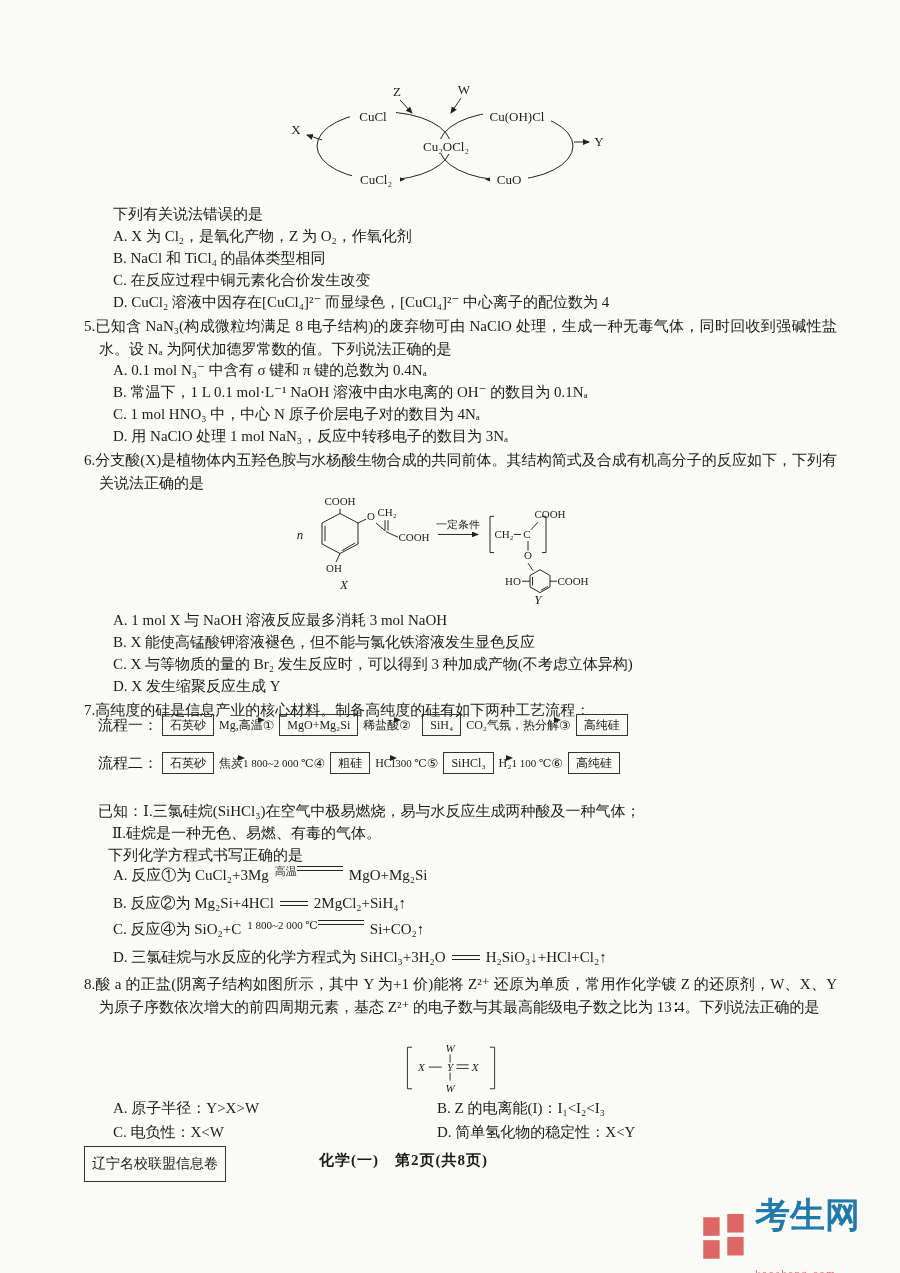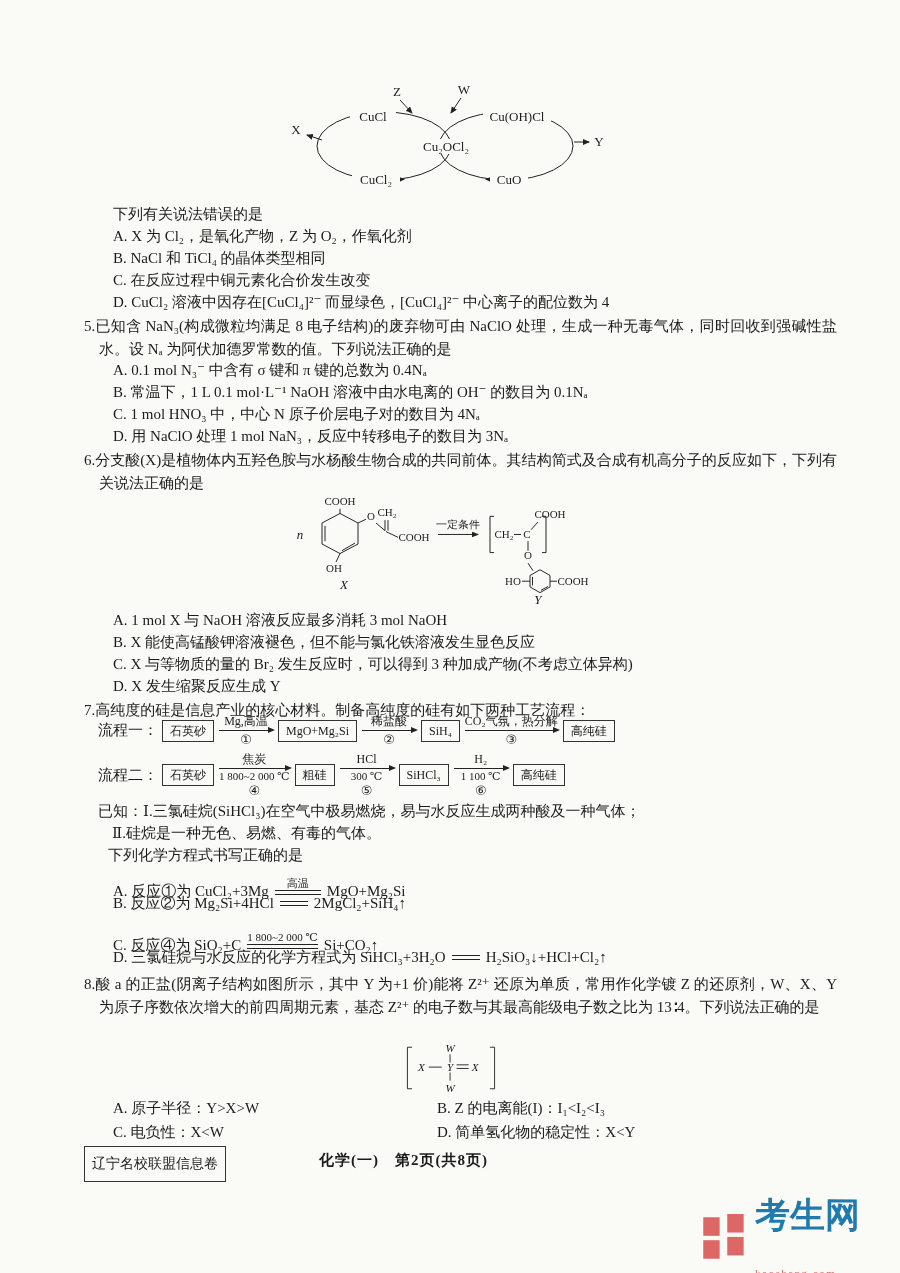--- a/index.html
+++ b/index.html
@@ -6,31 +6,31 @@
   .page{position:relative;width:900px;height:1273px;margin:0 auto;background:#fafaf7;
         font-family:"Liberation Serif","DejaVu Serif",serif;color:#1b1b1b;overflow:hidden;}
   .t{position:absolute;font-size:15px;line-height:21px;white-space:nowrap;}
   .para{position:absolute;left:84px;width:738px;font-size:15px;line-height:22.5px;text-align:justify;}
   .hang{padding-left:15px;text-indent:-15px;}
   .opt{position:absolute;left:113px;font-size:15px;line-height:20px;white-space:nowrap;}
   
   .frow{position:absolute;display:flex;align-items:center;gap:2px;}
   .frow-label{font-size:15px;white-space:nowrap;margin-right:2px;}
   .fbox{display:inline-block;border:1px solid #333;padding:1px 7px;font-size:12px;line-height:18px;white-space:nowrap;}
-  .farrow{display:flex;flex-direction:column;align-items:center;margin:0 3px;min-width:54px;}
+  .farrow{display:flex;flex-direction:row;align-items:center;margin:0 3px;min-width:54px;}
   .fa-top{font-size:12px;line-height:14px;white-space:nowrap;}
   .fa-mid{font-size:11px;line-height:13px;white-space:nowrap;}
   .fa-num{font-size:13px;line-height:15px;font-family:"DejaVu Sans","Liberation Sans",sans-serif;}
   .fa-shaft{position:relative;align-self:stretch;height:1px;background:#222;margin:2px 0 1px;}
   .fa-shaft::after{content:"";position:absolute;right:-2px;top:-3px;width:0;height:0;
      border-left:7px solid #222;border-top:3.5px solid transparent;border-bottom:3.5px solid transparent;}
   
   .eq{position:absolute;left:113px;display:flex;align-items:center;}
   .eq-t{font-size:15px;white-space:nowrap;}
-  .cond{display:flex;flex-direction:column;align-items:center;margin:16px 6px;transform:translateY(-5px);}
+  .cond{display:flex;flex-direction:row;margin:0 6px;transform:translateY(-5px);}
   .cond-t{font-size:11px;line-height:12px;white-space:nowrap;}
   .cond-l{width:100%;min-width:46px;height:3px;border-top:1px solid #222;border-bottom:1px solid #222;margin-top:1px;}
   .dline{display:inline-block;width:28px;height:3px;border-top:1px solid #222;border-bottom:1px solid #222;margin:0 6px;}
   
   .foot-box{position:absolute;left:84px;top:1146px;border:1.5px solid #333;padding:8px 7px;font-size:14px;white-space:nowrap;}
   .foot-center{position:absolute;left:308px;top:1151px;font-size:15px;font-weight:bold;letter-spacing:1px;white-space:nowrap;margin-left:11px;}
   .wm{position:absolute;left:702px;top:1197px;display:flex;align-items:center;gap:9px;opacity:.88;}
   .wm-icon{width:44px;height:48px;}
   .wm-col{display:flex;flex-direction:column;}
   .wm-name{font-size:35px;font-weight:bold;color:#0369a1;line-height:1.08;}

